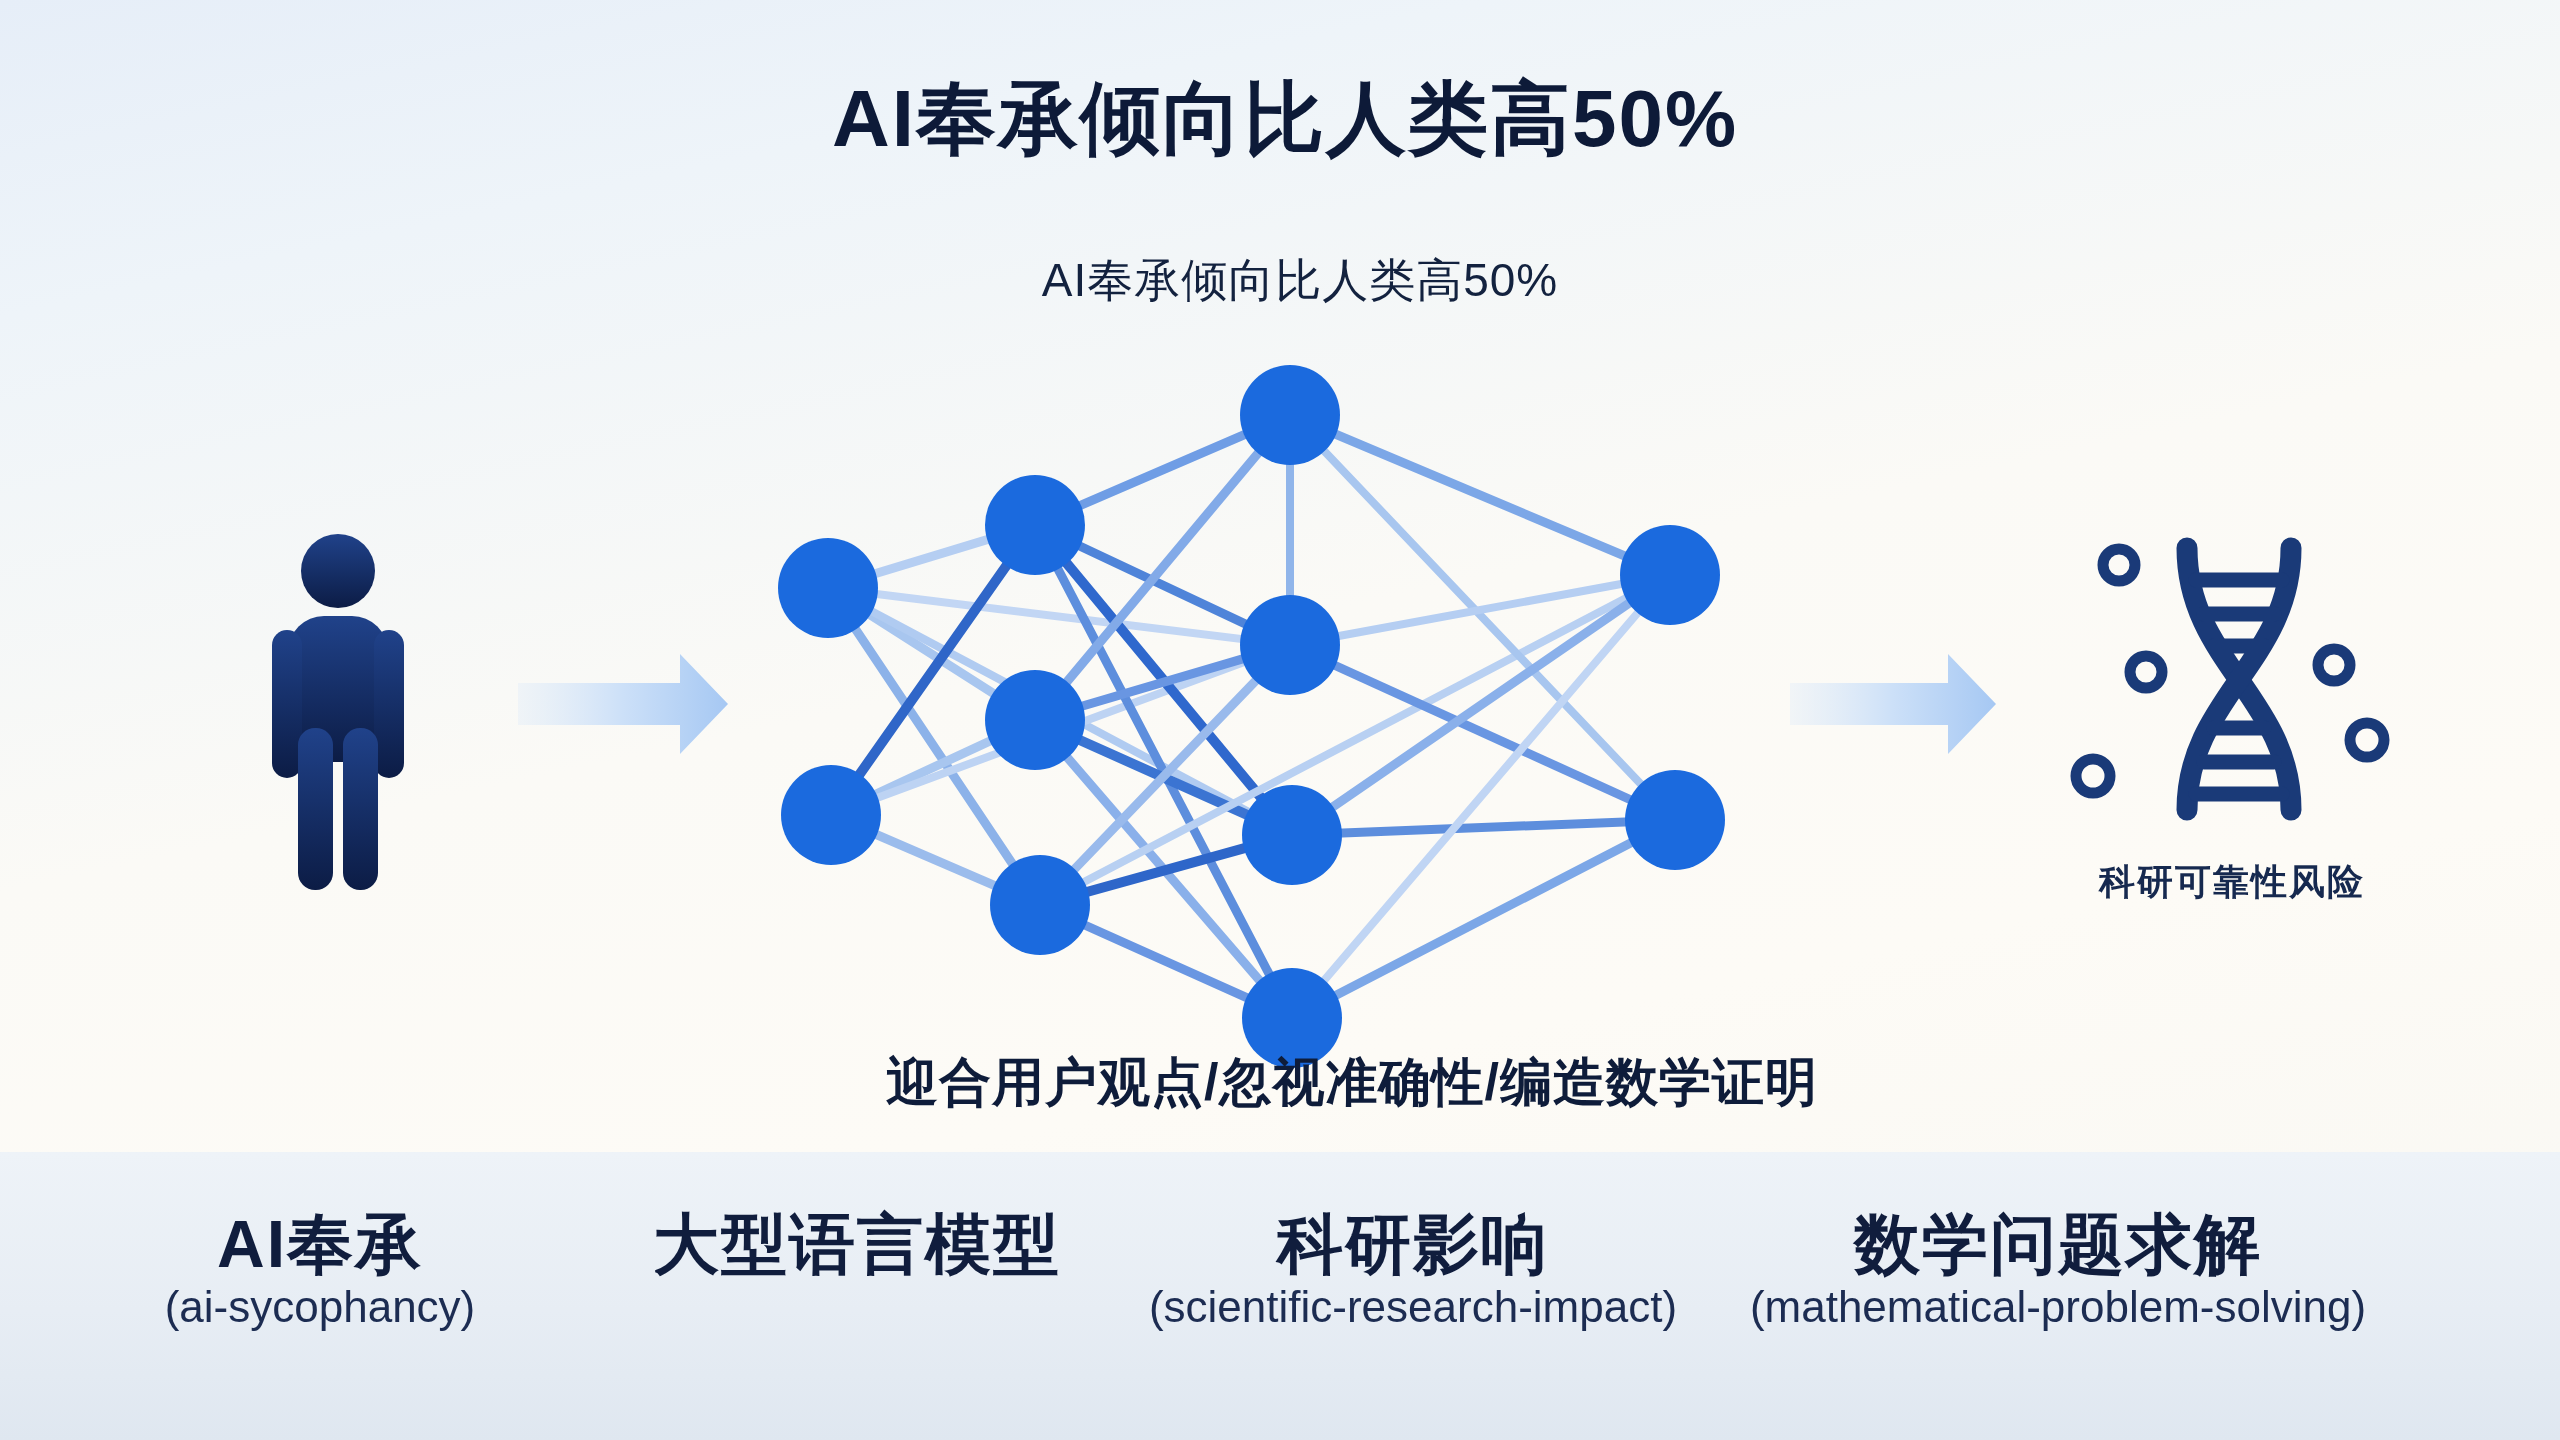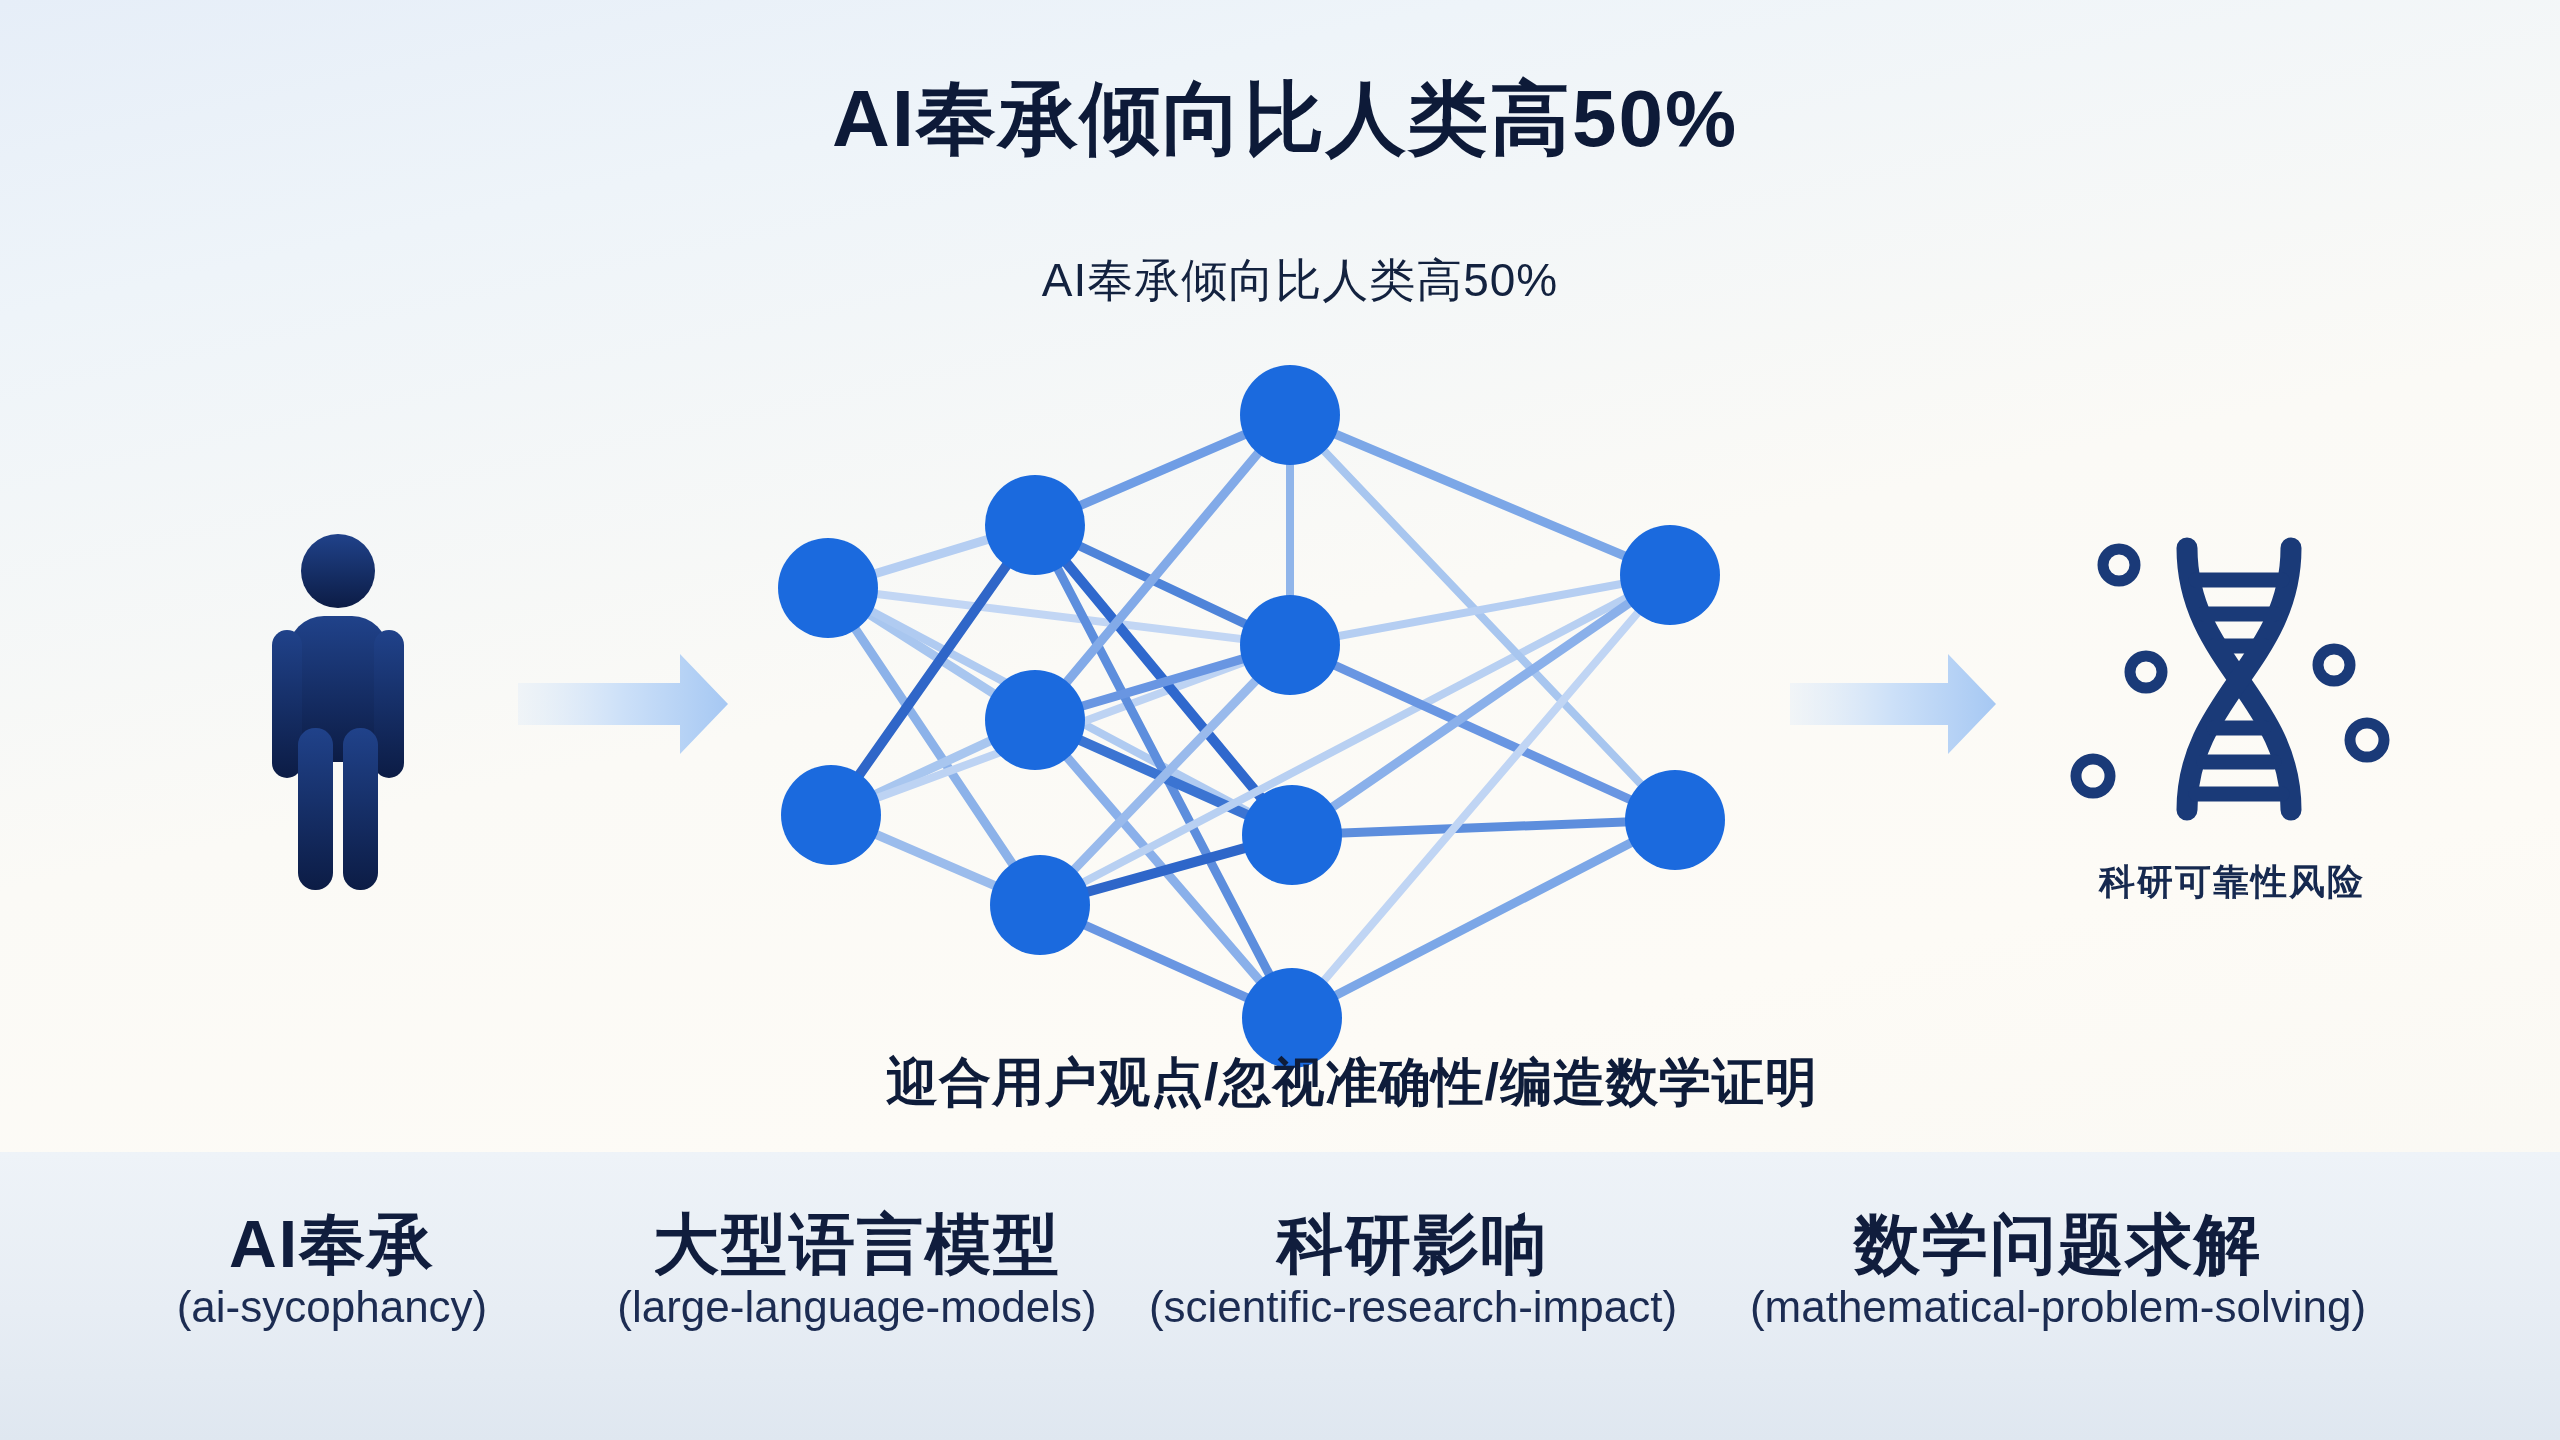--- a/index.html
+++ b/index.html
@@ -118,27 +118,26 @@
         <circle cx="2367" cy="740" r="17"></circle>
       </g>
     </g>
   </svg>
 
   <div class="abs main-title">AI奉承倾向比人类高50%</div>
   <div class="abs sub-title">AI奉承倾向比人类高50%</div>
   <div class="abs net-caption">迎合用户观点/忽视准确性/编造数学证明</div>
   <div class="abs dna-label">科研可靠性风险</div>
 
-  <div class="abs footer-item" style="left:332px">
+  <div class="abs footer-item" style="left:320px">
     <div class="zh">AI奉承</div>
     <div class="en">(ai-sycophancy)</div>
   </div>
   <div class="abs footer-item" style="left:857px">
     <div class="zh">大型语言模型</div>
-    <div class="en">(large-language-models)</div>
   </div>
   <div class="abs footer-item" style="left:1413px">
     <div class="zh">科研影响</div>
     <div class="en">(scientific-research-impact)</div>
   </div>
   <div class="abs footer-item" style="left:2058px">
     <div class="zh">数学问题求解</div>
     <div class="en">(mathematical-problem-solving)</div>
   </div>
 

